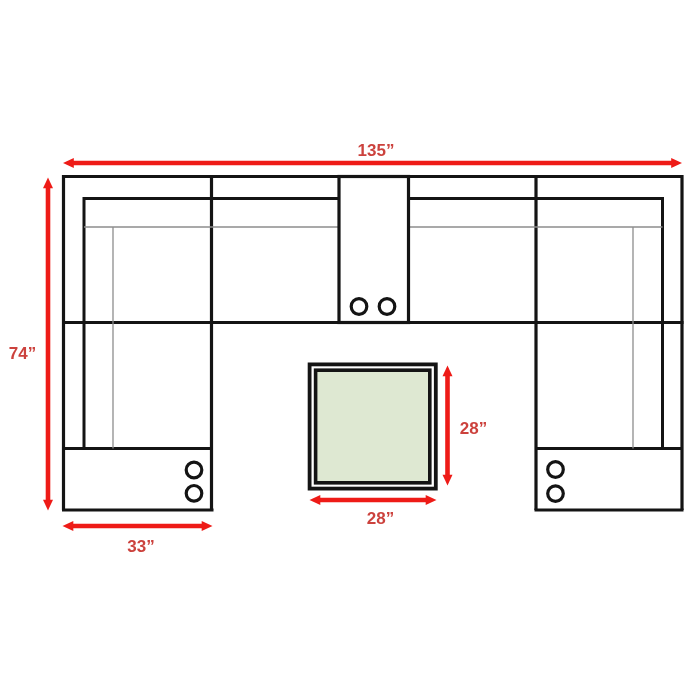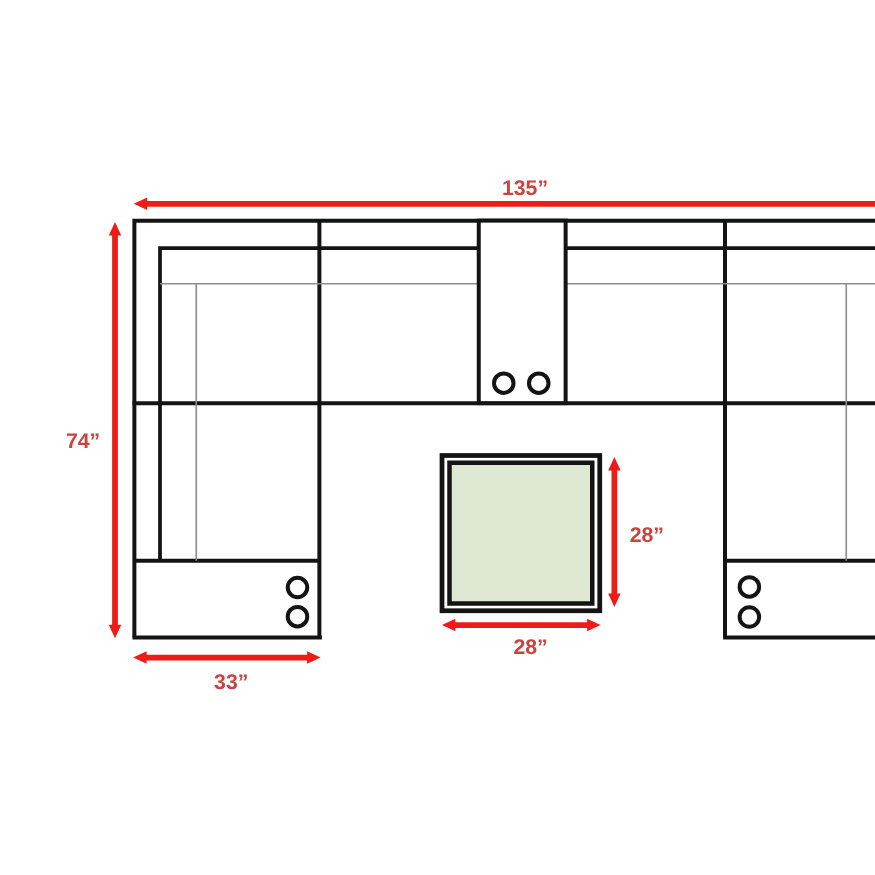--- a/index.html
+++ b/index.html
@@ -1,16 +1,16 @@
 <!DOCTYPE html>
 <html><head>
 <meta charset="utf-8">
 <style>
   html,body{margin:0;padding:0;background:#ffffff;}
-  .stage{position:relative;width:603px;height:700px;background:#84cc16;margin-left:44px;}
+  .stage{position:relative;width:603px;height:700px;background:#84cc16;}
   svg{position:absolute;left:0;top:0;}
   text{font-family:"Liberation Sans", sans-serif;font-weight:bold;}
 </style>
 </head>
 <body>
 
 <div class="stage">
 <svg width="700" height="700" viewBox="0 0 700 700">
 
   <rect x="0" y="0" width="700" height="700" fill="#ffffff"></rect>

